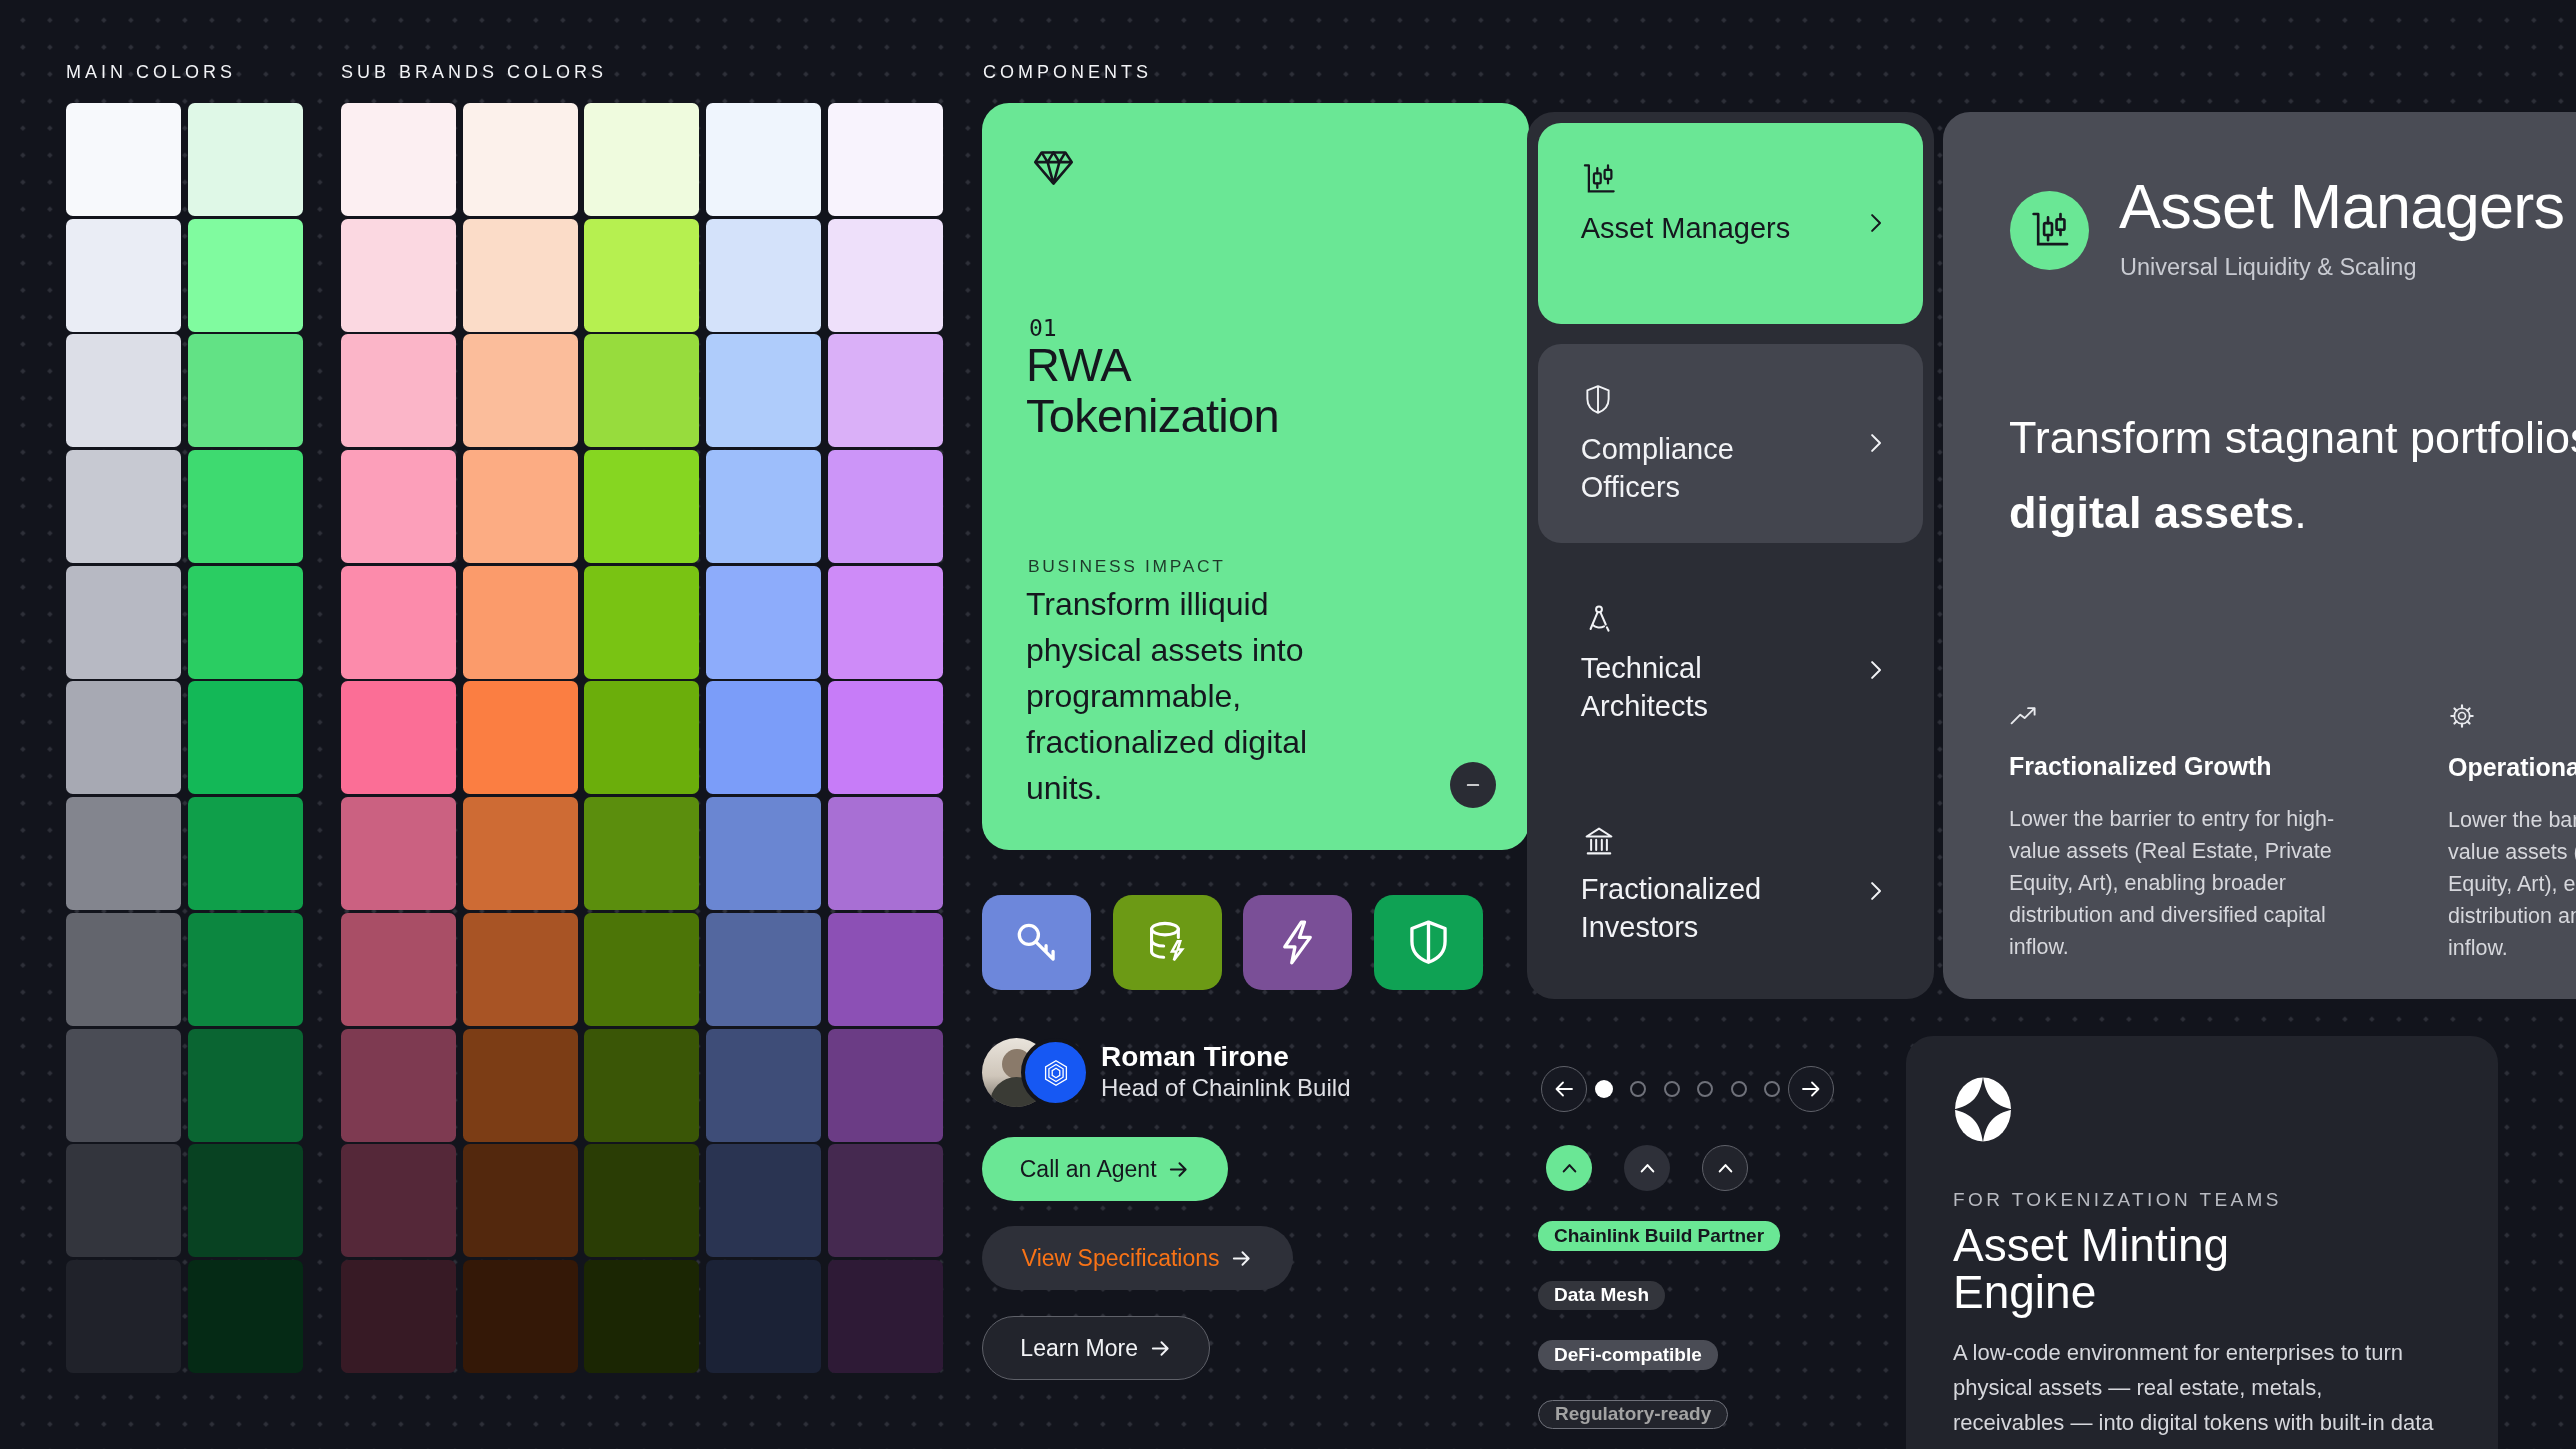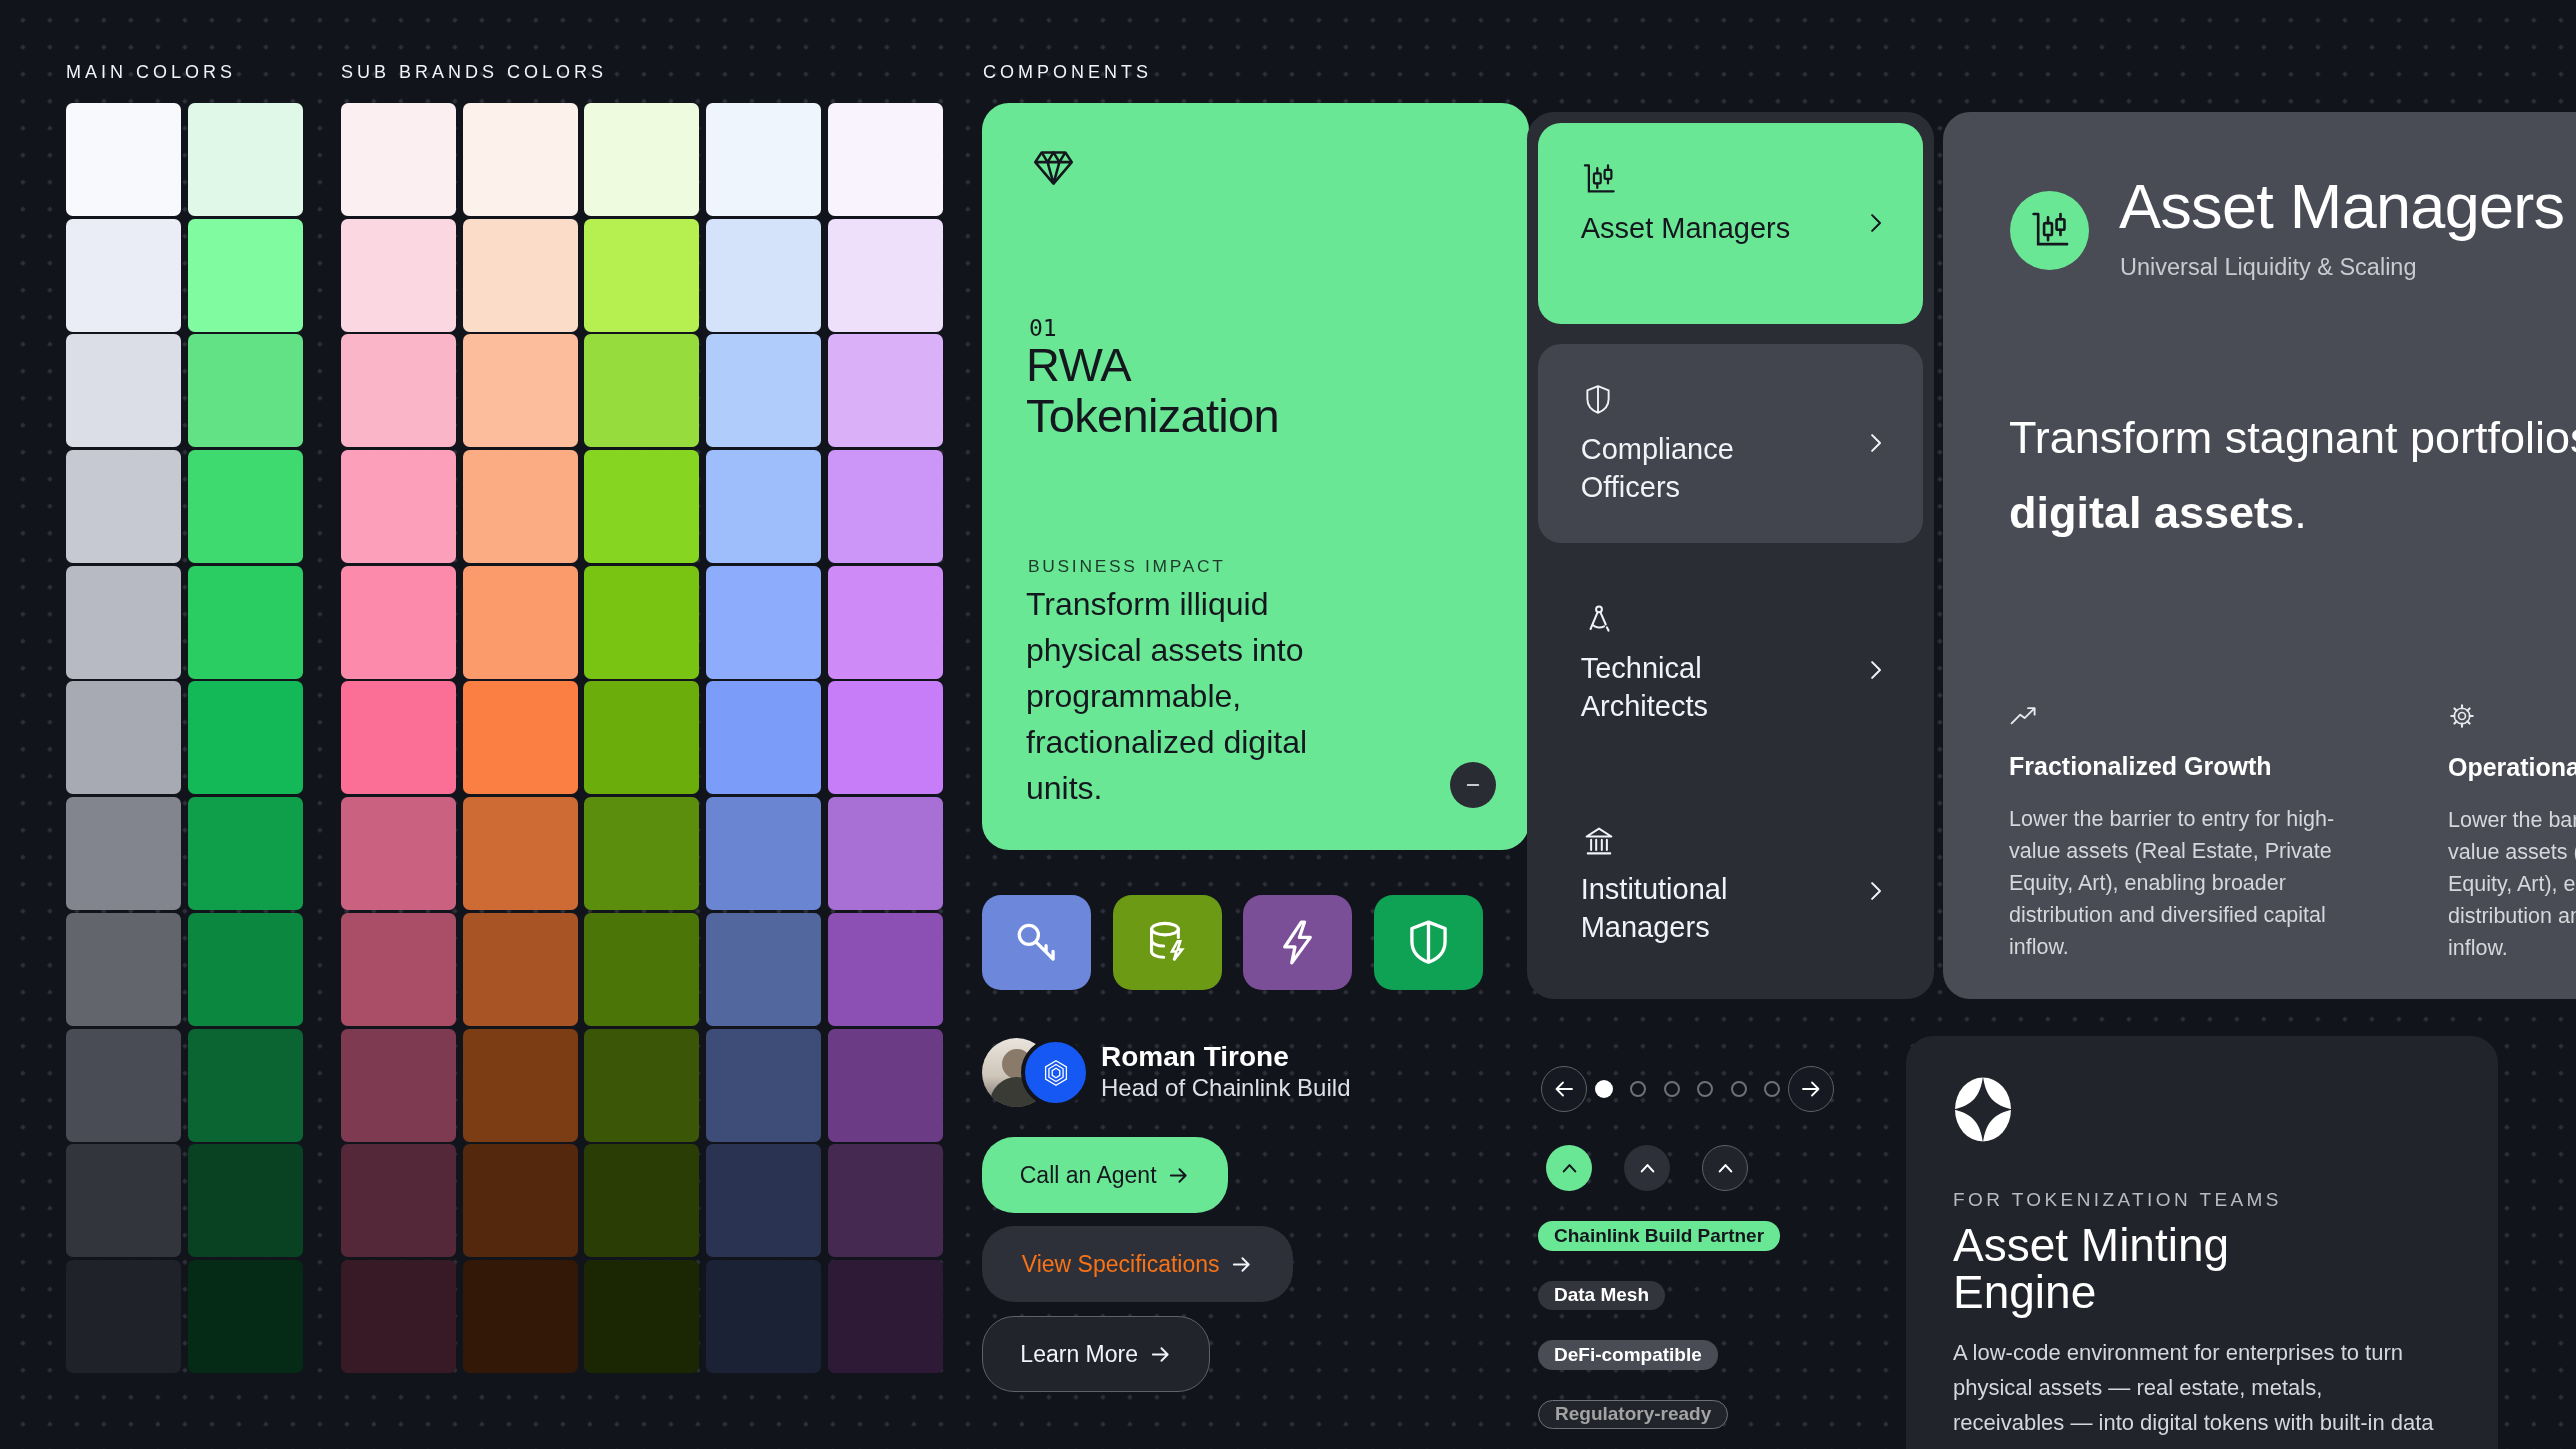--- a/index.html
+++ b/index.html
@@ -31,21 +31,21 @@
   .tile { width:109px; height:95px; border-radius:19px; display:flex; align-items:center; justify-content:center; }
 
   .person { position:absolute; left:982px; top:1038px; height:69px; }
   .avatar { position:absolute; left:0; top:0; width:69px; height:69px; border-radius:50%; background:linear-gradient(180deg,#E9E4DC 0%,#CFC6BA 55%,#6F6A63 100%); overflow:hidden; }
   .avatar::before { content:""; position:absolute; left:19.5px; top:10.7px; width:30px; height:30px; border-radius:50%; background:#8A7A6A; }
   .avatar::after { content:""; position:absolute; left:8px; top:39px; width:53px; height:35px; border-radius:27px 27px 0 0; background:#3A3B35; }
   .badge { position:absolute; left:39px; top:0; width:69px; height:69px; border-radius:50%; background:#1658F3; border:4px solid #12141C; display:flex; align-items:center; justify-content:center; }
   .person-name { position:absolute; left:119px; top:2.7px; font-size:28px; font-weight:700; color:#FFFFFF; white-space:nowrap; }
   .person-role { position:absolute; left:119px; top:36px; font-size:24px; color:#DFE0E5; white-space:nowrap; }
 
-  .pill-btn { position:absolute; left:982px; height:76px; border-radius:32px; display:flex; align-items:center; justify-content:center; gap:10.7px; font-size:23px; cursor:pointer; }
+  .pill-btn { position:absolute; left:982px; height:64px; border-radius:32px; display:flex; align-items:center; justify-content:center; gap:10.7px; font-size:23px; cursor:pointer; }
   .btn-primary { top:1137px; width:246px; background:#6AE795; color:#15171E; }
   .btn-secondary { top:1226px; width:311px; background:#2E3039; color:#f97316; }
   .btn-tertiary { top:1316px; width:228px; background:#22242C; color:#F2F3F6; border:1.3px solid #5F6169; }
 
   
   .menu { position:absolute; left:1527px; top:112px; width:407px; height:887px; border-radius:27px; background:#2B2D35; padding:10.7px; }
   .menu-item { position:relative; border-radius:23px; padding:0 43px; }
   .menu-card-active { background:#6AE795; color:#15171E; height:201px; margin-bottom:20px; }
   .menu-card { background:#43454E; color:#F2F3F6; height:199px; margin-bottom:27px; }
   .menu-plain { color:#F2F3F6; height:201px; margin-bottom:20px; }
@@ -330,21 +330,21 @@
       </span>
     </div>
     <div class="menu-item menu-plain">
       <span class="menu-icon">
         <svg width="36" height="36" viewBox="0 0 32 32" fill="none" stroke="#F2F3F6" stroke-width="1.8" stroke-linecap="round" stroke-linejoin="round">
           <path d="M5 12 L16 5 L27 12 H5 Z"></path>
           <path d="M9 15 V24 M13.5 15 V24 M18.5 15 V24 M23 15 V24"></path>
           <path d="M6 27 H26"></path>
         </svg>
       </span>
-      <div class="menu-label">Institutional Managers</div>
+      <div class="menu-label">Fractionalized Investors</div>
       <span class="menu-chev">
         <svg width="27" height="27" viewBox="0 0 24 24" fill="none" stroke="#F2F3F6" stroke-width="1.8" stroke-linecap="round" stroke-linejoin="round">
             <path d="M9 5 L16 12 L9 19"></path>
           </svg>
       </span>
     </div>
   </div>
 
   <div class="panel">
     <div class="panel-icon">

